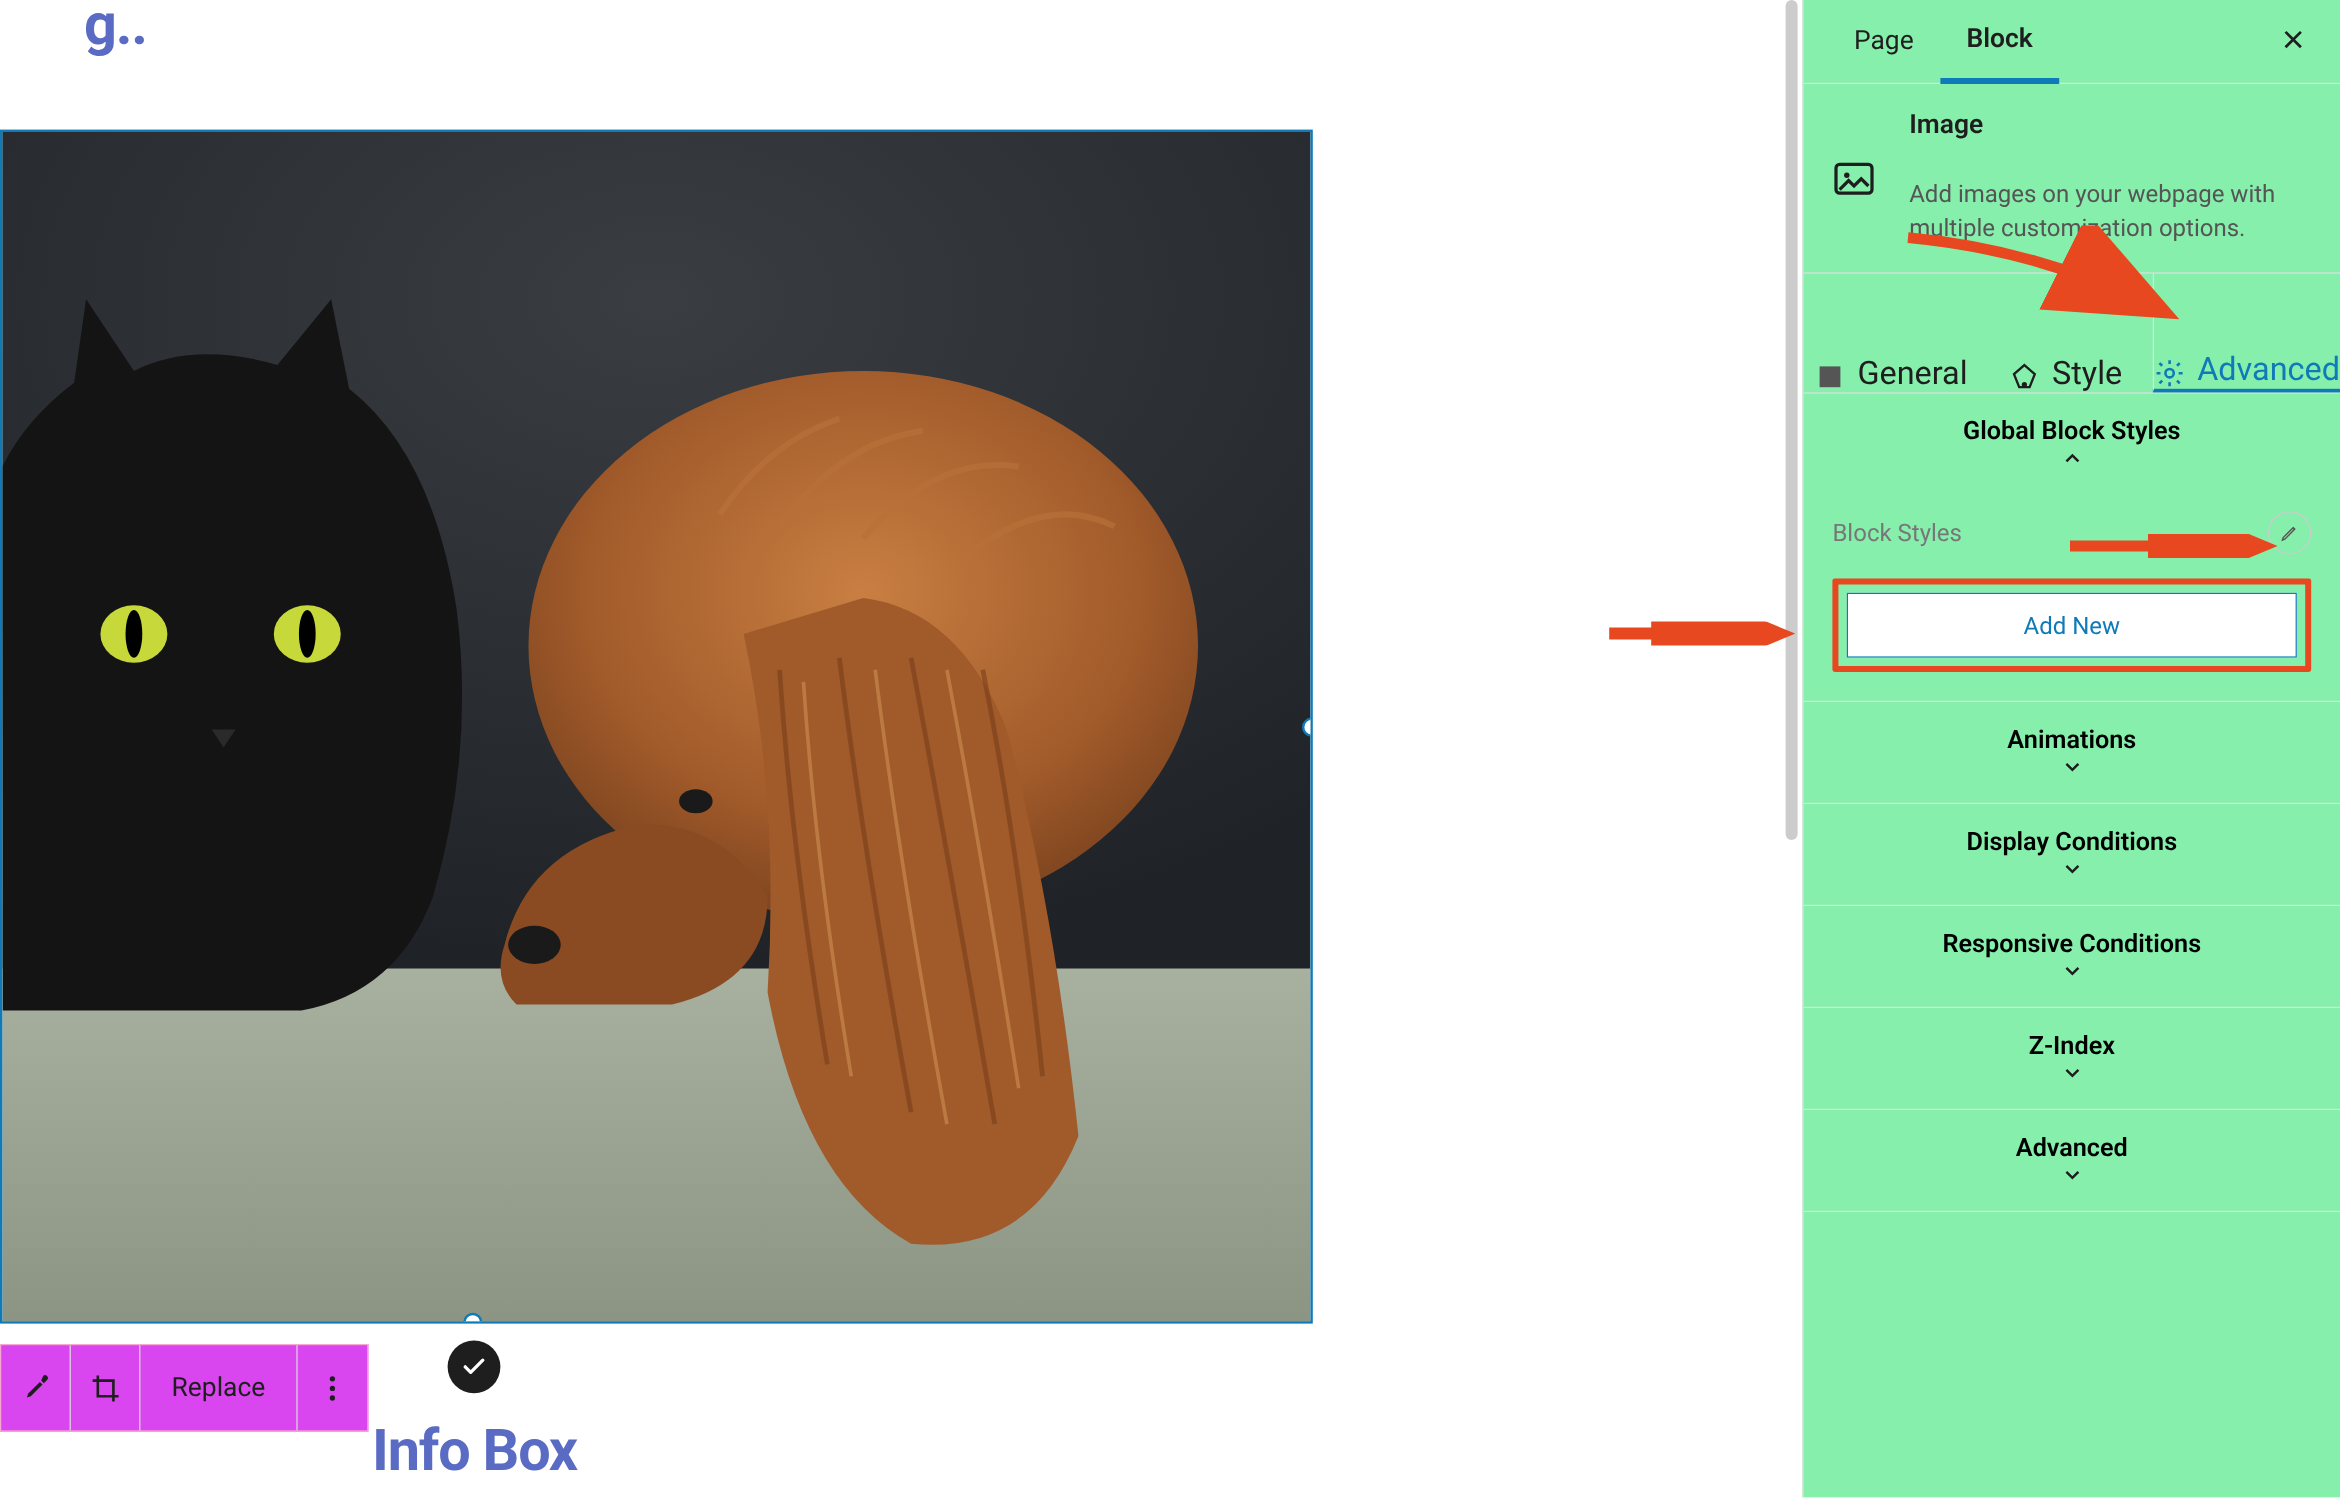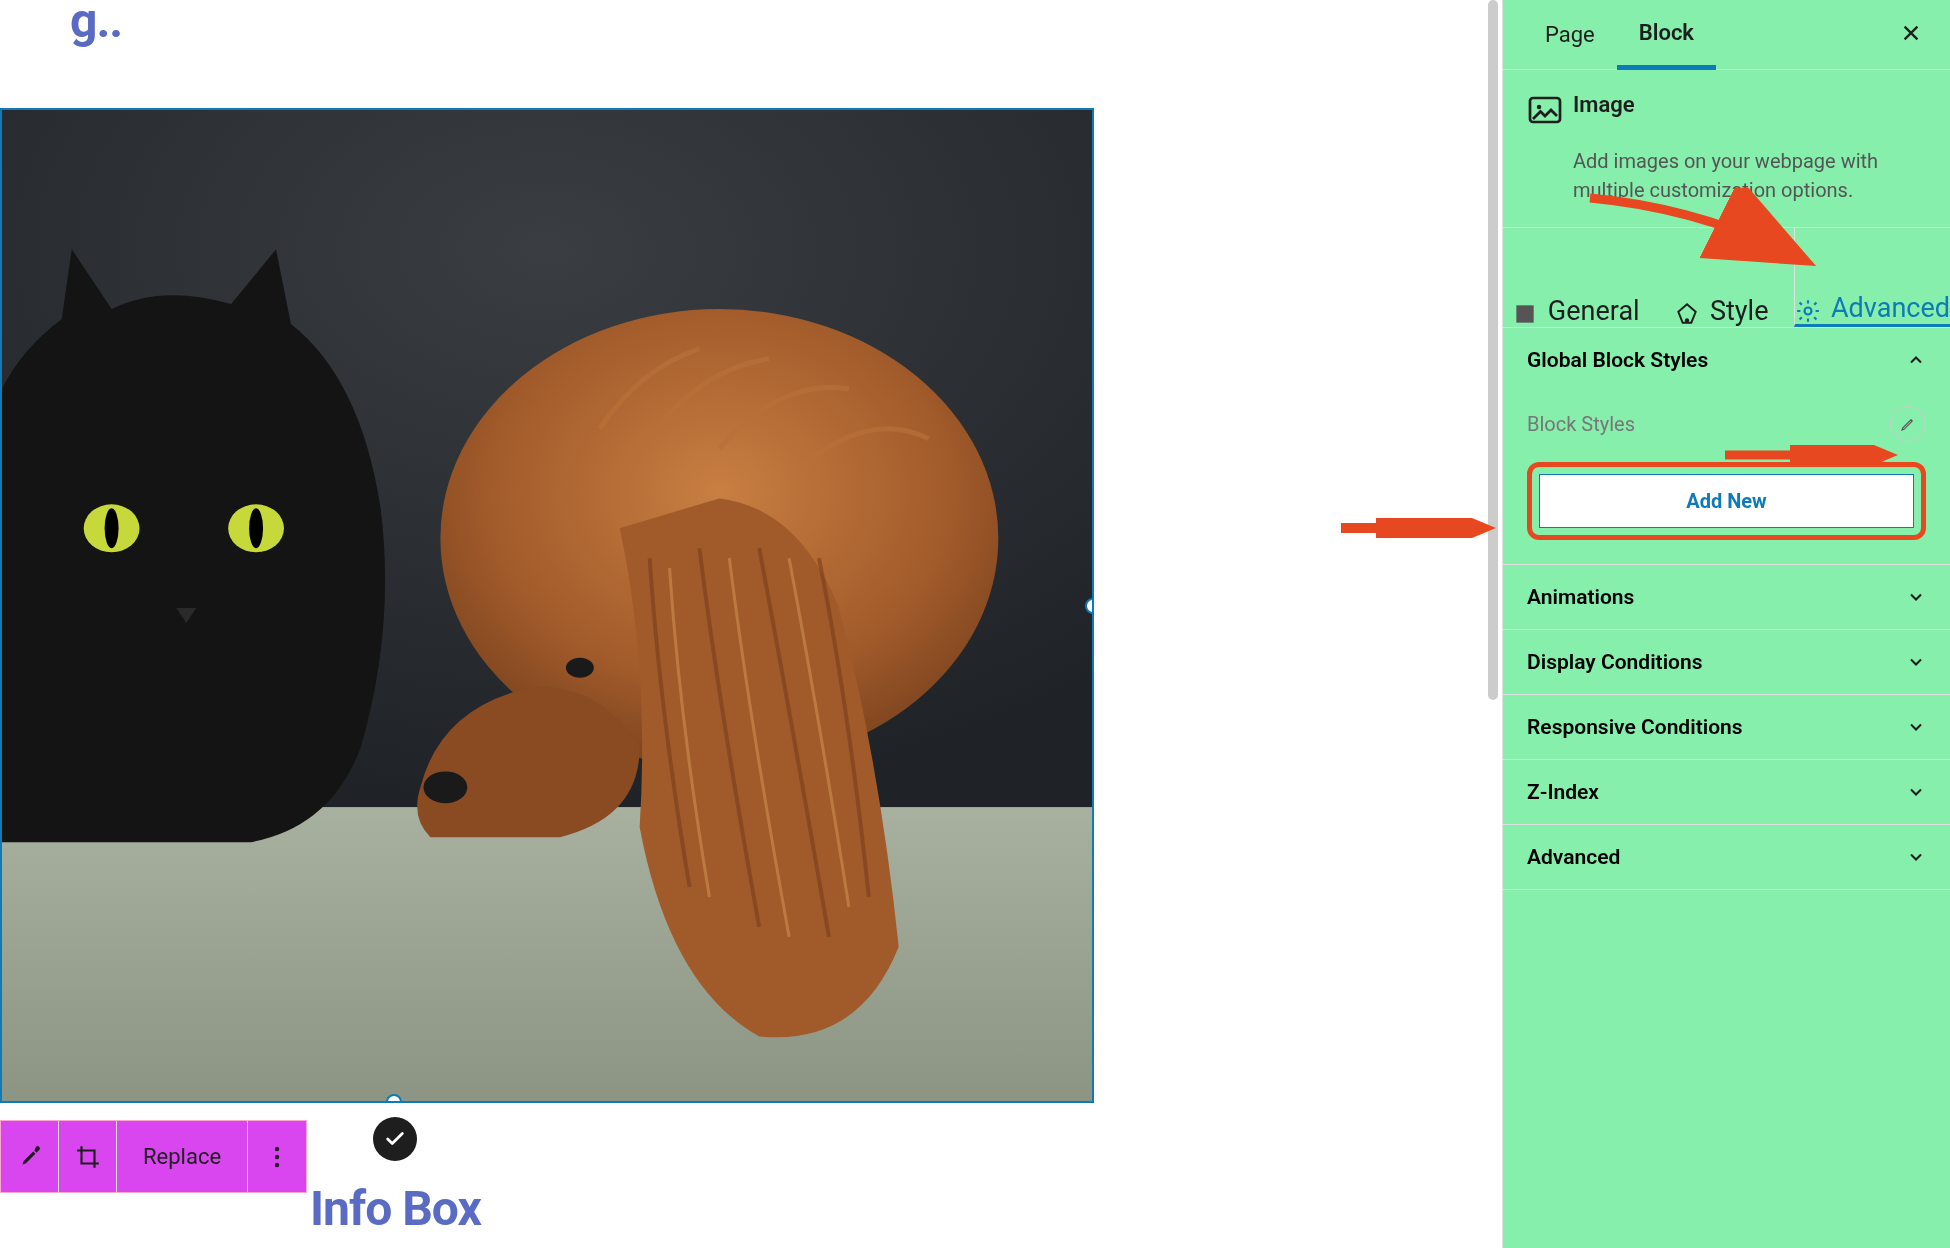--- a/index.html
+++ b/index.html
@@ -149,22 +149,23 @@
     .close-btn {
       margin-left: auto;
       font-size: 28px;
       cursor: pointer;
       padding: 8px;
     }
     
     .block-info {
       display: flex;
       padding: 22px 24px;
-      gap: 10px;
+      gap: 28px;
       border-bottom: 1px solid #e0e0e0;
+      align-items: center;
     }
     .block-icon {
       width: 36px;
       height: 36px;
       flex-shrink: 0;
     }
     .block-title {
       font-size: 22px;
       font-weight: 600;
       color: #1e1e1e;
@@ -203,20 +204,21 @@
       border-bottom: 1px solid #e0e0e0;
     }
     .panel-header {
       display: flex;
       align-items: center;
       justify-content: space-between;
       padding: 20px 24px;
       font-size: 21px;
       font-weight: 600;
       cursor: pointer;
+      flex-direction: column;
     }
     .chevron {
       width: 20px;
       height: 20px;
     }
     .panel-body {
       padding: 0 24px 24px;
     }
     .manage-row {
       display: flex;
@@ -232,22 +234,21 @@
       border-radius: 50%;
       border: 1px solid #ccc;
       display: flex;
       align-items: center;
       justify-content: center;
       cursor: pointer;
     }
     .add-new-wrapper {
       border: 5px solid #e8481f;
       padding: 7px;
-      border-radius: 12px;
-      font-weight: bold;
+      border-radius: 2px;
     }
     .add-new-btn {
       width: 100%;
       padding: 14px;
       border: 1.5px solid #0e7ab8;
       background: #fff;
       color: #0e7ab8;
       font-size: 20px;
       cursor: pointer;
       text-align: center;

